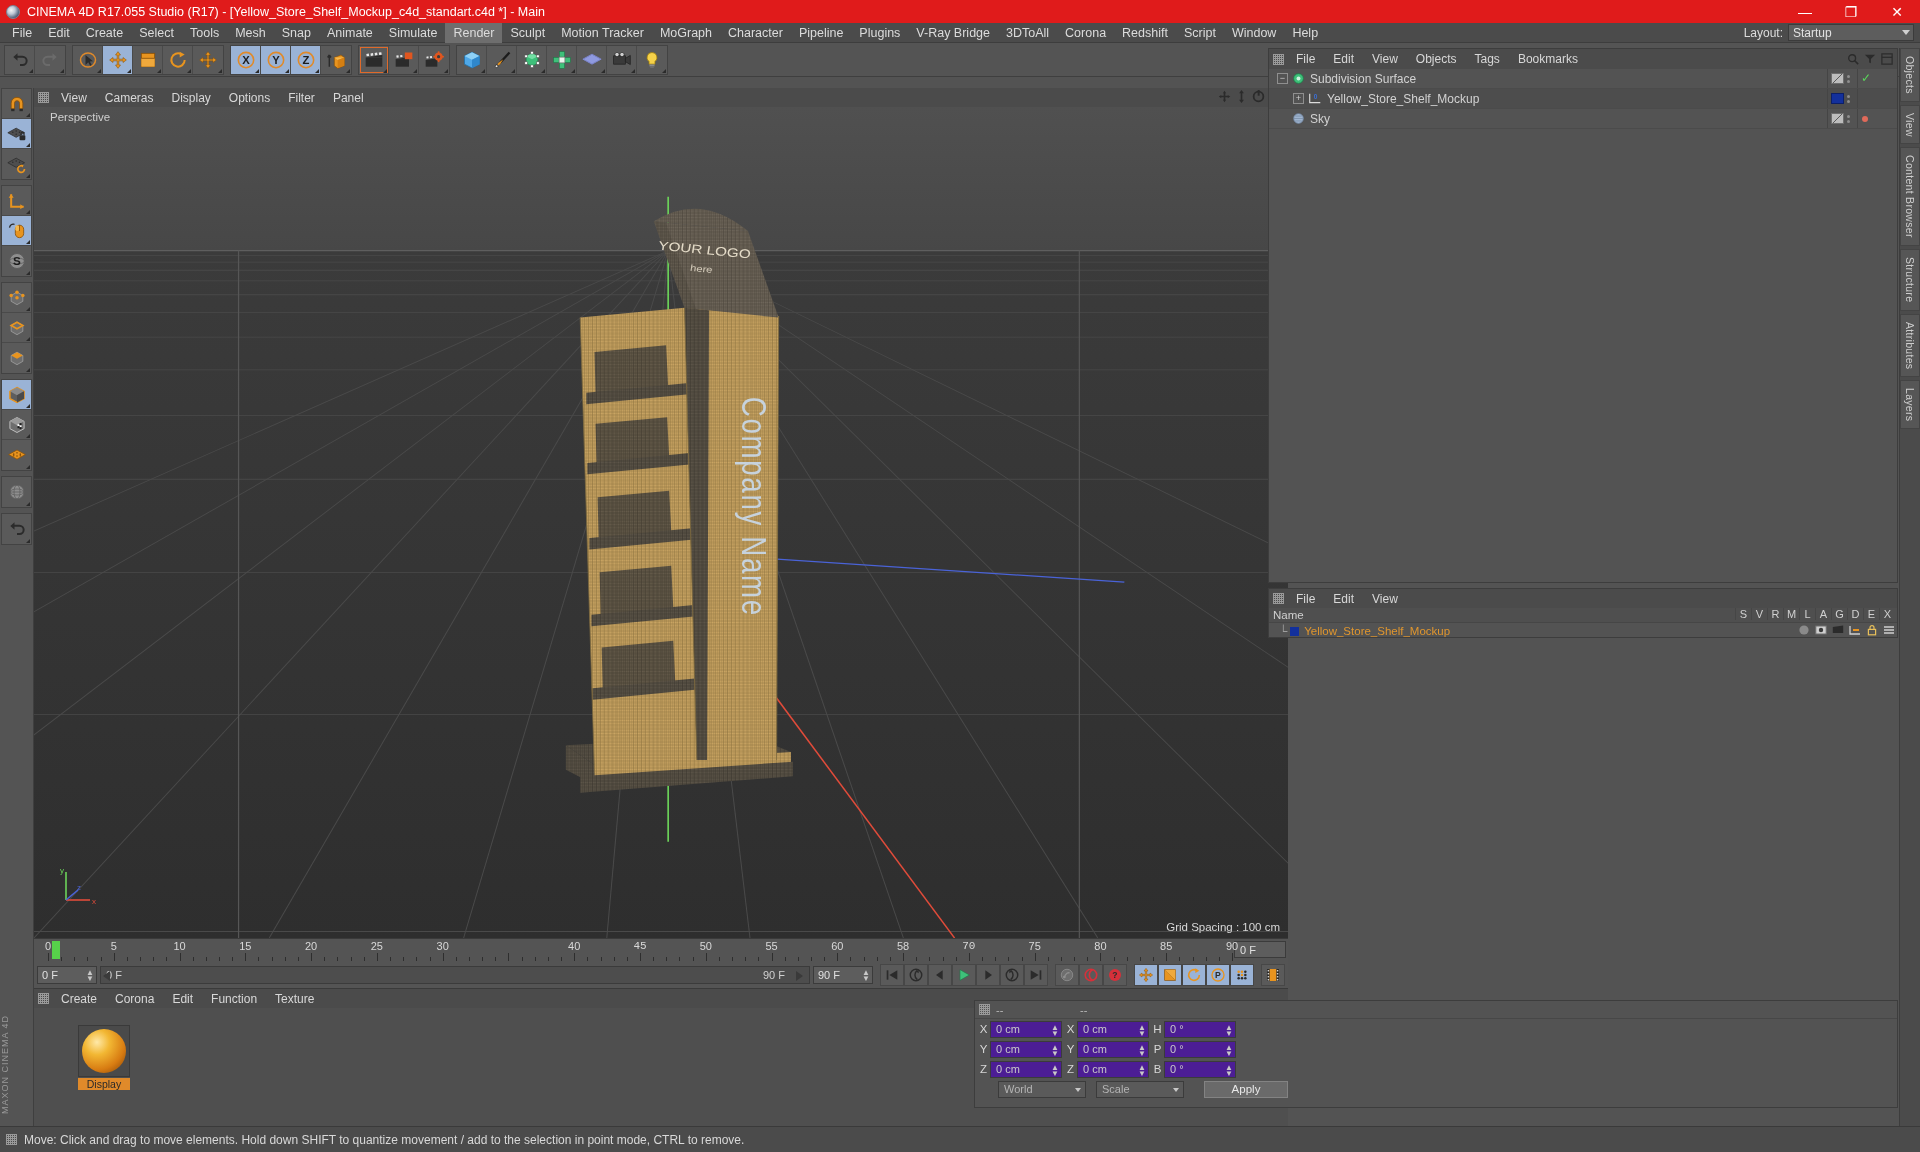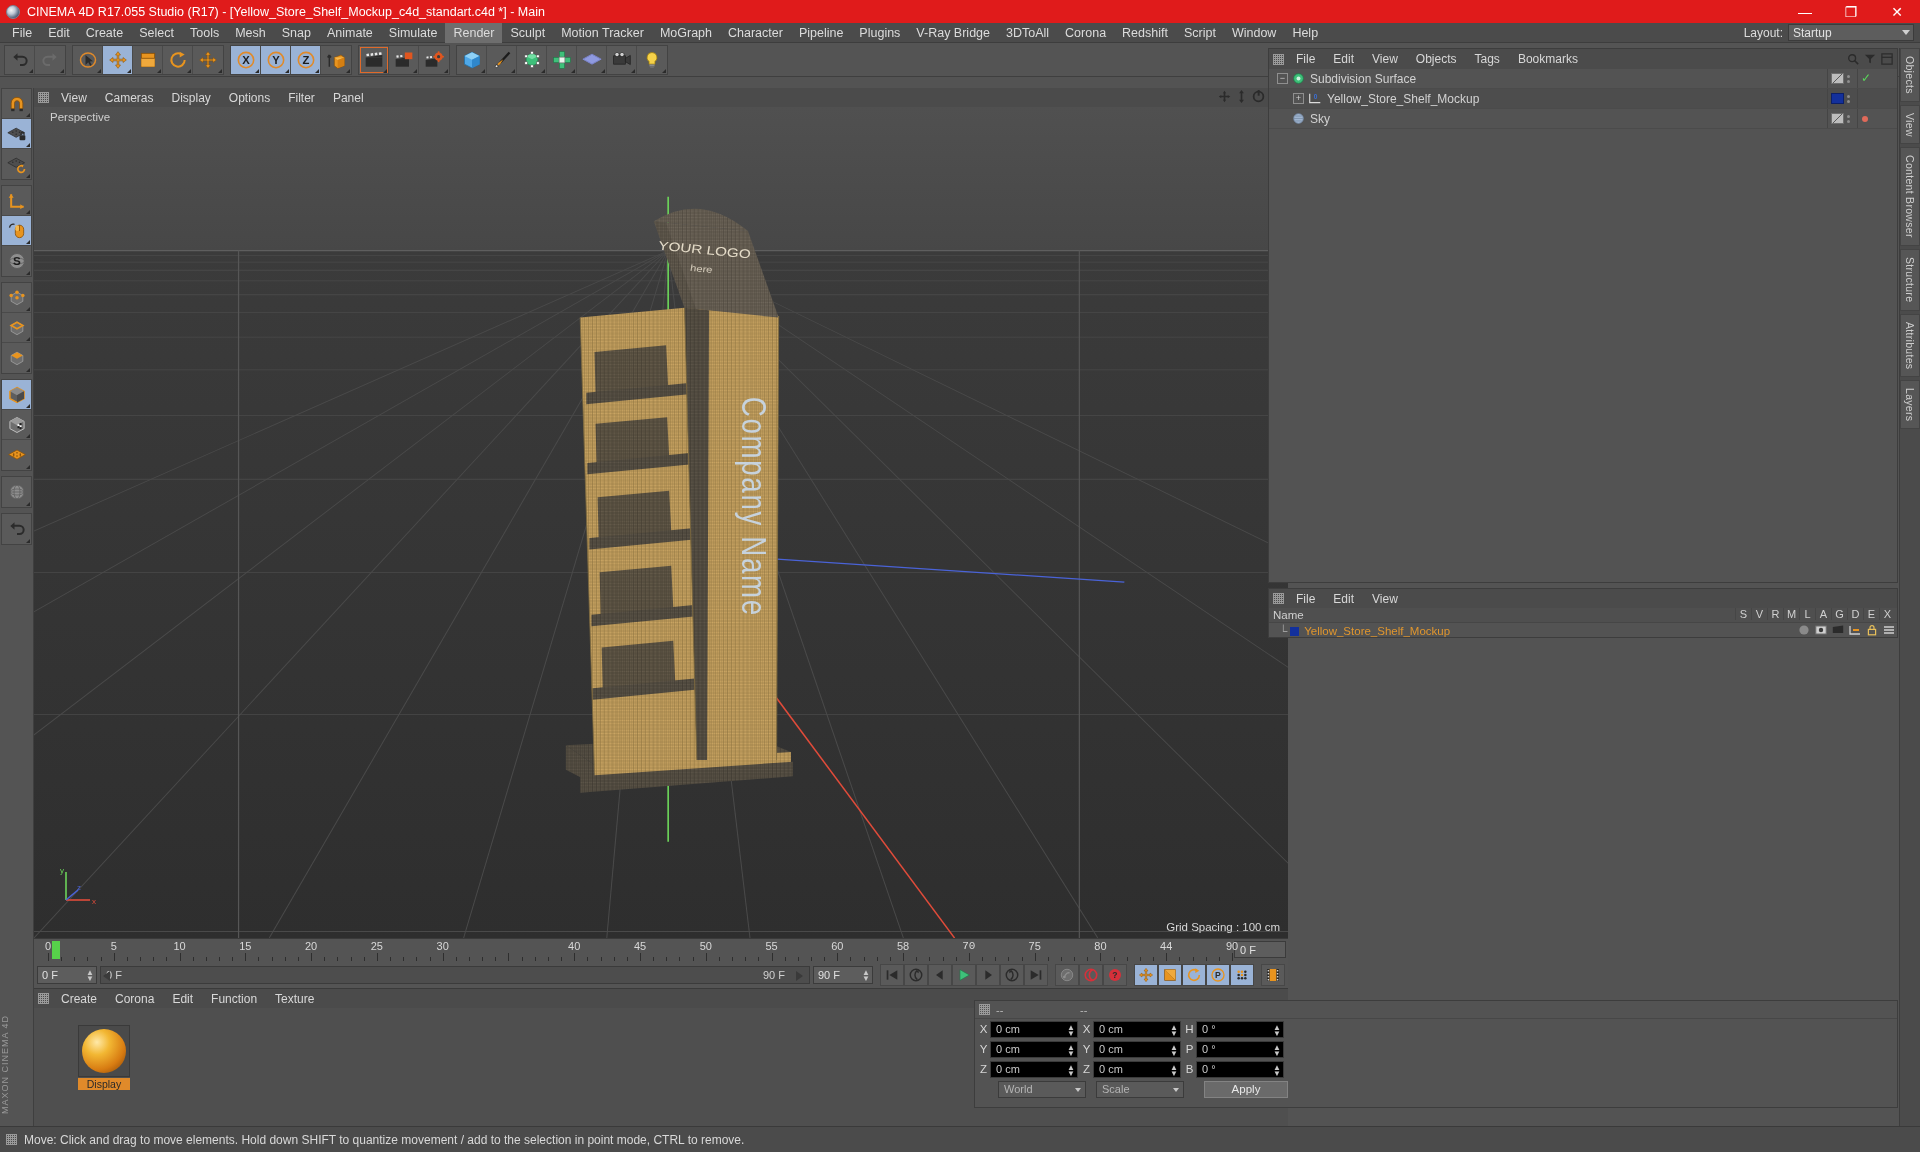--- a/index.html
+++ b/index.html
@@ -127,21 +127,21 @@
     color:#d0d0d0; position:relative; border-bottom:1px solid #464646;}
   .mcolhdr{ position:absolute; display:flex; }
   .mcol{ width:16px; text-align:center; font-size:11px; color:#d0d0d0; border-left:1px solid #464646;}
 
   .coordp{ position:absolute; right:22px; left:974px; top:1000px; height:108px;
     background:#535353; border:1px solid #3d3d3d;}
   .cp-top{ height:18px; display:flex; align-items:center; font-size:11px; color:#b9b9b9;
     border-bottom:1px solid #474747; padding-left:4px; gap:0;}
   .cp-row{ height:20px; display:flex; align-items:center; gap:0; padding:0 2px;}
   .cp-lbl{ width:13px; text-align:center; font-size:11.5px; color:#d6d6d6;}
-  .cp-field{ width:88px; height:17px; background:#000000; border:1px solid #3b3b3b;
+  .cp-field{ width:72px; height:17px; background:#4c1d95; border:1px solid #3b3b3b;
     font-size:11px; color:#c8c8c8; display:flex; align-items:center; padding-left:5px;
     position:relative; margin-right:2px;}
   .cp-sel{ width:88px;height:17px;background:#5a5a5a;border:1px solid #3b3b3b;
     font-size:11px;color:#b4b4b4; display:flex;align-items:center;padding-left:5px;position:relative;}
   .cp-apply{ width:84px;height:17px;background:#6a6a6a;border:1px solid #838383;
     font-size:11.5px;color:#e8e8e8;display:flex;align-items:center;justify-content:center;}
 
   
   .vtabs{ position:absolute; right:0; top:48px; width:21px; bottom:26px; background:#4b4b4b;
     border-left:1px solid #3d3d3d;}
@@ -844,21 +844,21 @@
       <div class="tltick" style="left: 487.6px; height: 4px;"></div>
       <div class="tltick" style="left: 500.756px; height: 4px;"></div>
       <div class="tltick" style="left: 513.911px; height: 4px;"></div>
       <div class="tltick" style="left: 527.067px; height: 4px;"></div>
       <div class="tlnum" style="left: 540.222px;">40</div>
       <div class="tltick" style="left: 540.222px; height: 8px;"></div>
       <div class="tltick" style="left: 553.378px; height: 4px;"></div>
       <div class="tltick" style="left: 566.533px; height: 4px;"></div>
       <div class="tltick" style="left: 579.689px; height: 4px;"></div>
       <div class="tltick" style="left: 592.844px; height: 4px;"></div>
-      <div class="tlnum" style="left: 606px;">45</div>
+      <div class="tlnum" style="left: 606px; font-family: Liberation Mono, monospace;">45</div>
       <div class="tltick" style="left: 606px; height: 8px;"></div>
       <div class="tltick" style="left: 619.156px; height: 4px;"></div>
       <div class="tltick" style="left: 632.311px; height: 4px;"></div>
       <div class="tltick" style="left: 645.467px; height: 4px;"></div>
       <div class="tltick" style="left: 658.622px; height: 4px;"></div>
       <div class="tlnum" style="left: 671.778px;">50</div>
       <div class="tltick" style="left: 671.778px; height: 8px;"></div>
       <div class="tltick" style="left: 684.933px; height: 4px;"></div>
       <div class="tltick" style="left: 698.089px; height: 4px;"></div>
       <div class="tltick" style="left: 711.244px; height: 4px;"></div>
@@ -892,21 +892,21 @@
       <div class="tltick" style="left: 1013.82px; height: 4px;"></div>
       <div class="tltick" style="left: 1026.98px; height: 4px;"></div>
       <div class="tltick" style="left: 1040.13px; height: 4px;"></div>
       <div class="tltick" style="left: 1053.29px; height: 4px;"></div>
       <div class="tlnum" style="left: 1066.44px;">80</div>
       <div class="tltick" style="left: 1066.44px; height: 8px;"></div>
       <div class="tltick" style="left: 1079.6px; height: 4px;"></div>
       <div class="tltick" style="left: 1092.76px; height: 4px;"></div>
       <div class="tltick" style="left: 1105.91px; height: 4px;"></div>
       <div class="tltick" style="left: 1119.07px; height: 4px;"></div>
-      <div class="tlnum" style="left: 1132.22px;">44</div>
+      <div class="tlnum" style="left: 1132.22px;">85</div>
       <div class="tltick" style="left: 1132.22px; height: 8px;"></div>
       <div class="tltick" style="left: 1145.38px; height: 4px;"></div>
       <div class="tltick" style="left: 1158.53px; height: 4px;"></div>
       <div class="tltick" style="left: 1171.69px; height: 4px;"></div>
       <div class="tltick" style="left: 1184.84px; height: 4px;"></div>
       <div class="tlnum" style="left: 1198px;">90</div>
       <div class="tltick" style="left: 1198px; height: 8px;"></div>
     </div>
   <div class="tlrow2" id="tlrow2">
       <div class="numfield" style="width: 60px;">

